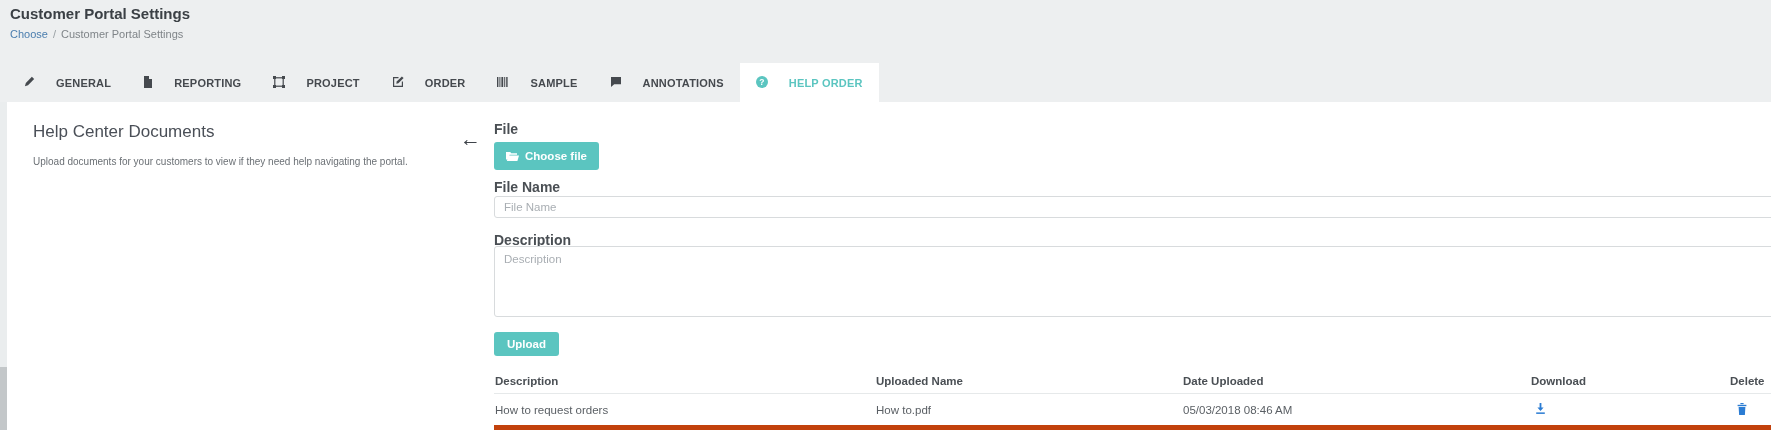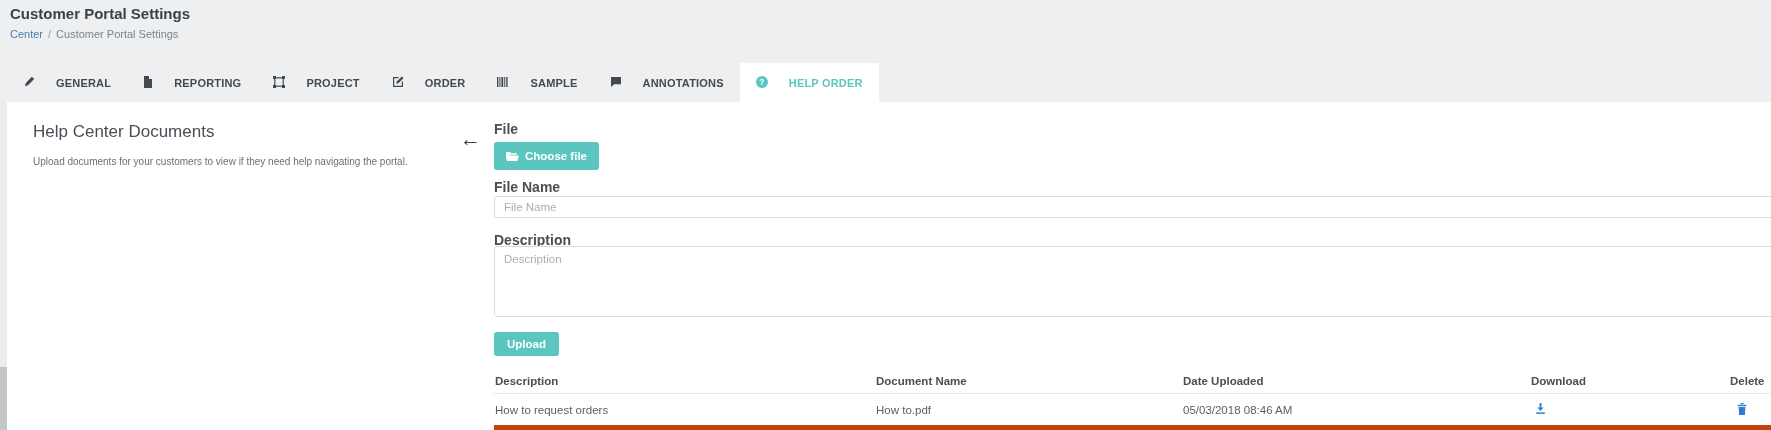--- a/index.html
+++ b/index.html
@@ -63,21 +63,21 @@
   .cell-delete .icon-link{padding-left:7px;}
 </style>
 </head>
 <body>
 
 <div id="app">
 
   <div class="header">
     <div class="page-title">Customer Portal Settings</div>
     <div class="breadcrumb">
-      <a>Center</a><span class="sep">/</span><span>Customer Portal Settings</span>
+      <a>Choose</a><span class="sep">/</span><span>Customer Portal Settings</span>
     </div>
 
     <div class="tabbar">
       <div class="tab">
         <span>
           <svg width="11" height="11" viewBox="0 0 12 12">
               <path fill="currentColor" d="M8.6.9l2.5 2.5-6.7 6.7-3.4 1 1-3.4L8.6.9z"></path>
             </svg>
         </span>
         <span>GENERAL</span>
@@ -173,21 +173,21 @@
       <div class="field-label lbl-description">Description</div>
       <textarea class="txt-area" placeholder="Description" style=""></textarea>
 
       <button class="btn btn-upload">
         <span>Upload</span>
       </button>
 
       <div class="doc-table">
         <div class="t-row t-head">
           <div class="cell">Description</div>
-          <div class="cell">Document Name</div>
+          <div class="cell">Uploaded Name</div>
           <div class="cell">Date Uploaded</div>
           <div class="cell">Download</div>
           <div class="cell">Delete</div>
         </div>
         <div class="t-row t-data">
           <div class="cell">How to request orders</div>
           <div class="cell">How to.pdf</div>
           <div class="cell">05/03/2018 08:46 AM</div>
           <div class="cell cell-download">
             <span class="icon-link">

